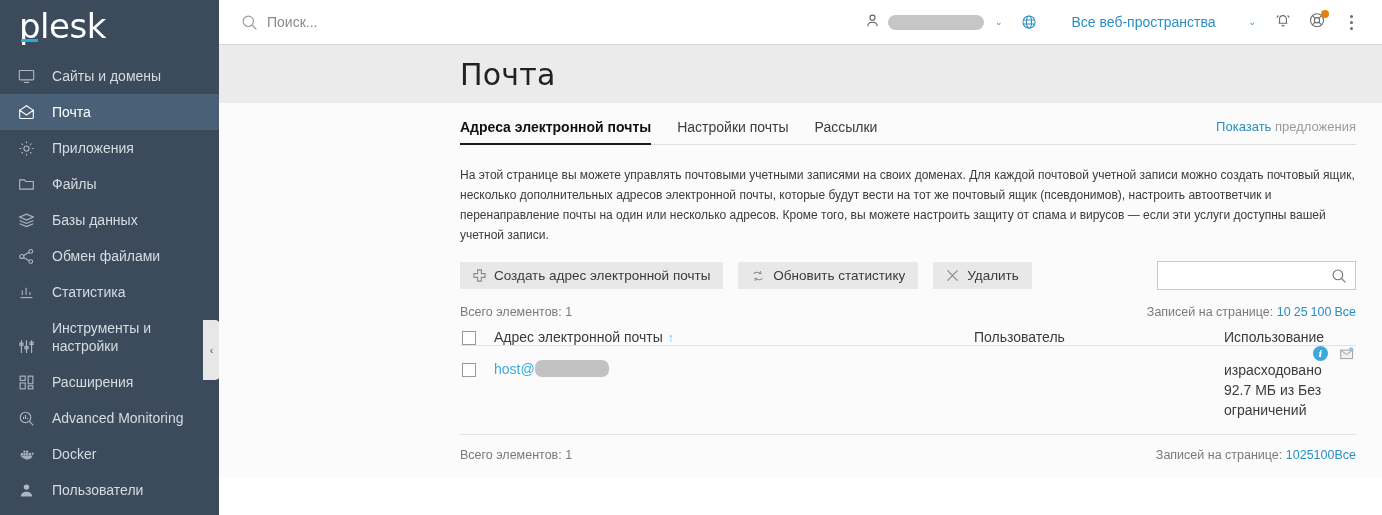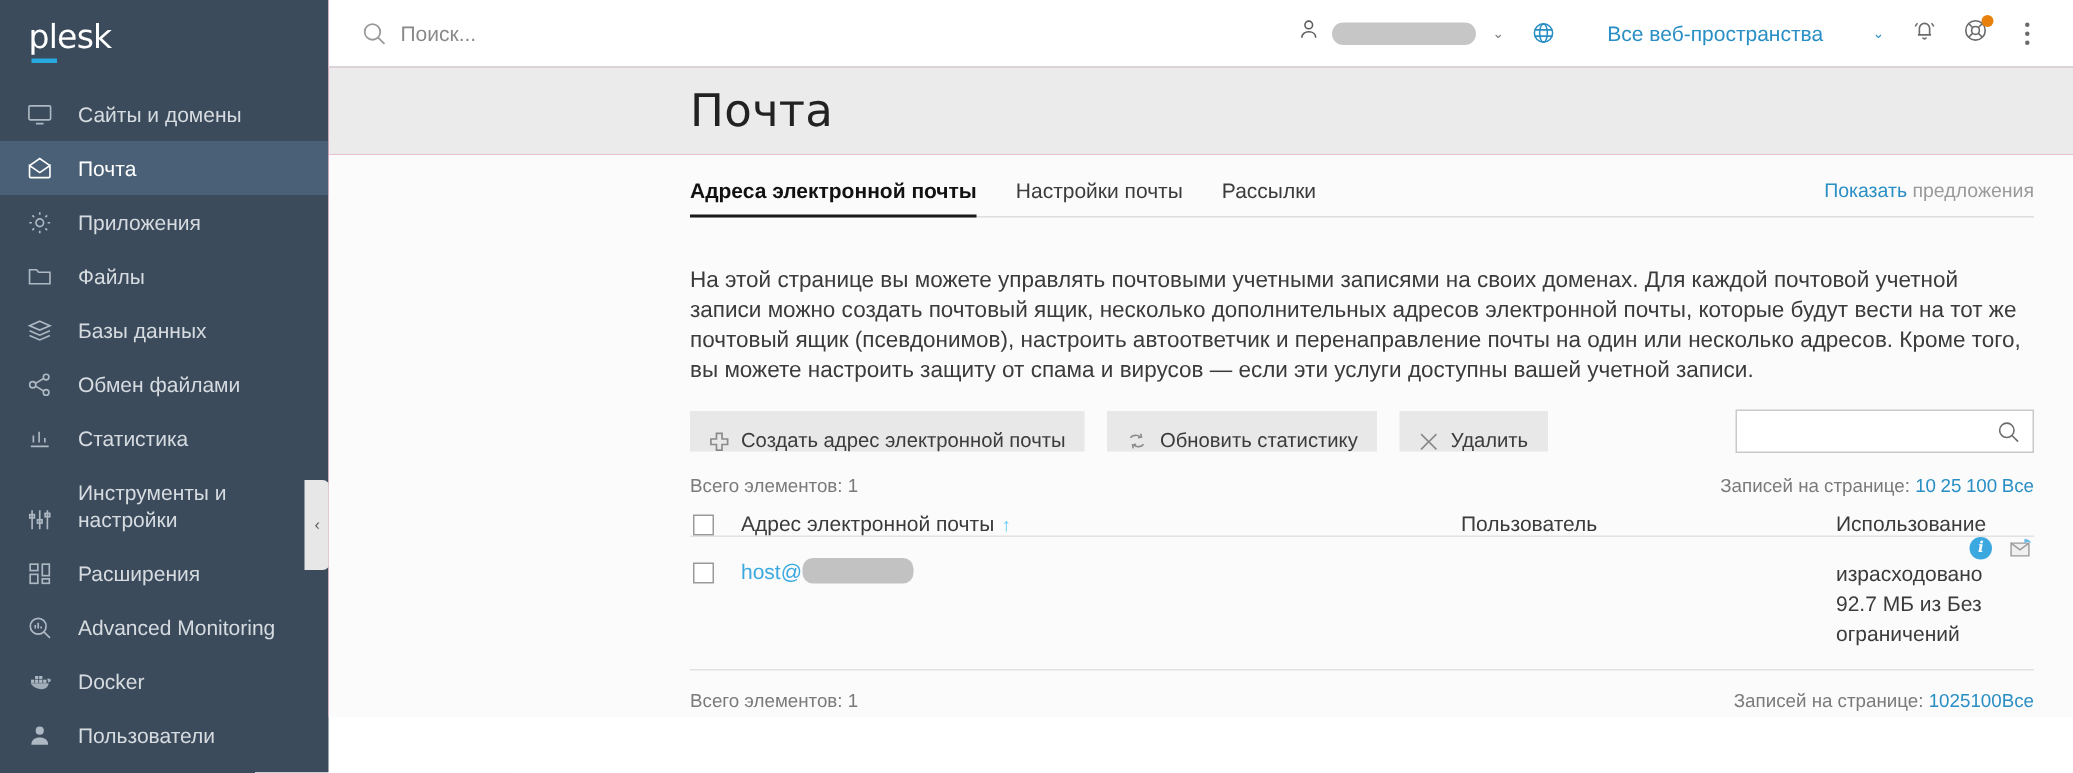--- a/index.html
+++ b/index.html
@@ -11,21 +11,21 @@
   body { display: flex; }
 
   
   .sidebar {
     width: 219px; height: 515px; flex: 0 0 219px;
     background: #3b4b5c; color: #d9dee3;
     position: relative; overflow: hidden;
   }
   .logo {
     height: 46px; padding: 9px 0 0 19px;
-    font-size: 22px; font-weight: 400; letter-spacing: -0.5px;
+    font-size: 34px; font-weight: 400; letter-spacing: -0.5px;
     color: #ffffff; line-height: 34px; position: relative;
     font-family: "DejaVu Sans", sans-serif;
   }
   .logo .underscore {
     position: absolute; left: 21px; bottom: 4px;
     width: 17px; height: 3px; background: #28aae1;
   }
   .nav { margin-top: 12px; }
   .nav-item {
     display: flex; align-items: flex-end;
@@ -48,21 +48,21 @@
     background: #e7e7e7;
     border-radius: 0 5px 5px 0;
     display: flex; align-items: center; justify-content: center;
     cursor: pointer; z-index: 5;
     color: #5a5a5a; font-size: 11px;
   }
 
   
   .main {
     flex: 1 1 auto; height: 478px; position: relative;
-    background: #be185d; display: flex; flex-direction: column;
+    background: #22c55e; display: flex; flex-direction: column;
   }
 
   
   .topbar {
     height: 45px; flex: 0 0 45px; background: #ffffff;
     border-bottom: 1px solid #d6d6d6;
     display: flex; align-items: center; padding: 0 14px 0 22px;
   }
   .topsearch { display: flex; align-items: center; flex: 1 1 auto; cursor: text; }
   .topsearch .s-icon { color: #9a9a9a; margin-right: 9px; display: flex; }
@@ -126,27 +126,27 @@
     content: ""; position: absolute; left: 0; right: 0; bottom: -1px;
     height: 2px; background: #1a1a1a;
   }
   .showoffers {
     margin-left: auto; font-size: 13px; padding-bottom: 10px;
     color: #9a9a9a; cursor: pointer;
   }
   .showoffers .lnk { color: #2a8fc4; text-align: center; }
 
   .desc {
-    margin-top: 32px; font-size: 15px; line-height: 20px;
+    margin-top: 20px; font-size: 12px; line-height: 20px;
     color: #3b3b3b; max-width: 1058px;
   }
 
   .toolbar { margin-top: 17px; display: flex; align-items: center; position: relative; }
   .btn {
-    display: inline-flex; align-items: flex-end; gap: 8px;
+    display: inline-flex; align-items: center; gap: 8px;
     background: #e8e8e8; border: none;
     font-size: 13.5px; color: #3b3b3b;
     height: 27px; padding: 0 13px; cursor: pointer;
     font-family: inherit; margin-right: 15px;
     white-space: nowrap;
   }
   .btn .bic { display: flex; align-items: center; color: #8a8a8a; }
 
   .tbl-search {
     position: absolute; right: 0; top: -1px;

